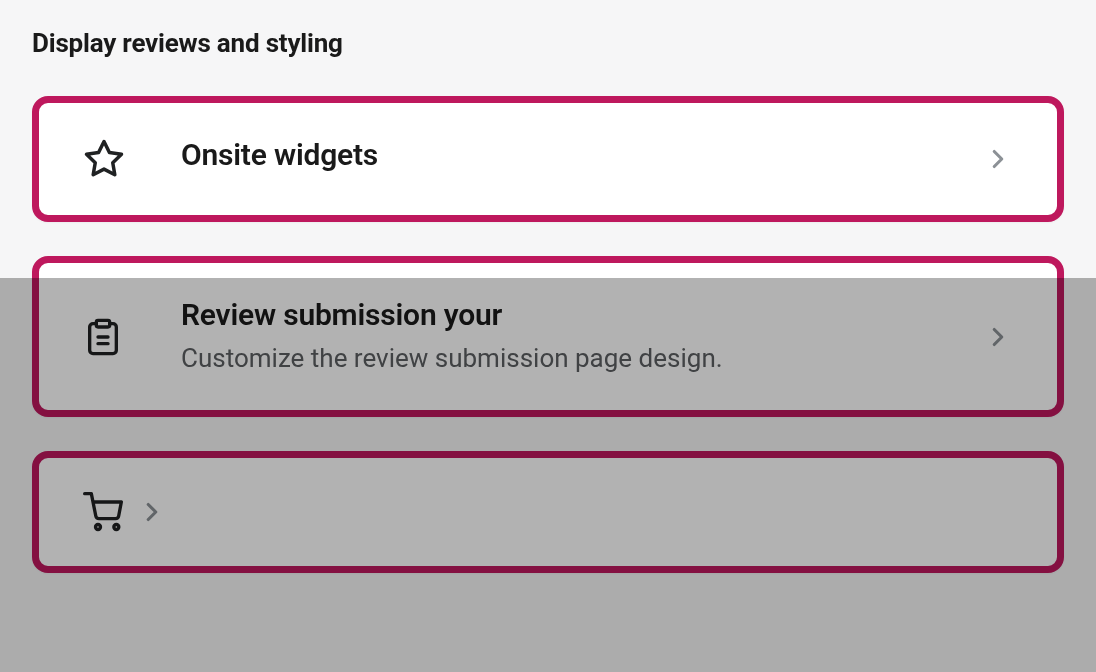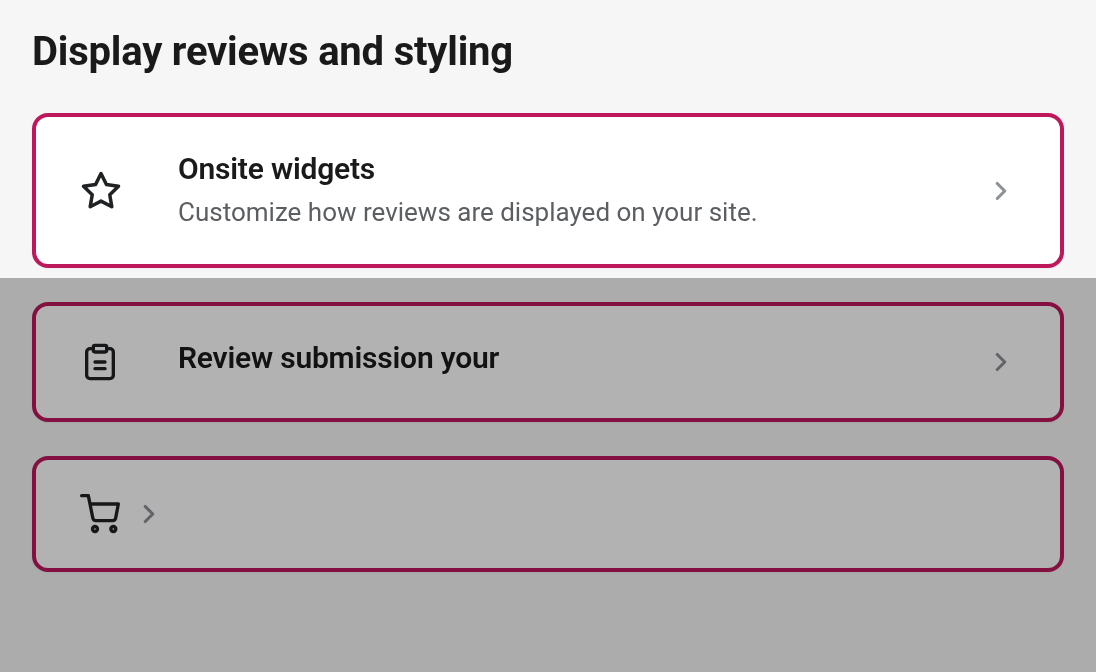--- a/index.html
+++ b/index.html
@@ -12,35 +12,35 @@
       background: #f6f6f7;
       width: 1096px;
       height: 672px;
       position: relative;
       overflow: hidden;
     }
     .page {
       padding: 0 32px;
     }
     .page-title {
-      font-size: 40px;
+      font-size: 26px;
       font-weight: 700;
       color: #1a1a1a;
       padding-top: 28px;
       padding-bottom: 38px;
       letter-spacing: -0.2px;
     }
     .cards {
       display: flex;
       flex-direction: column;
       gap: 34px;
     }
     .card {
       background: #ffffff;
-      border: 4px solid #be185d;
+      border: 7px solid #be185d;
       border-radius: 16px;
       display: flex;
       align-items: center;
       padding: 34px 44px 34px 44px;
       box-shadow: 0 1px 2px rgba(0,0,0,0.04);
       cursor: pointer;
       position: relative;
     }
     .card-icon {
       flex: 0 0 54px;
@@ -93,40 +93,40 @@
   <div class="cards">
 
     <div class="card">
       <div class="card-icon">
         <svg width="42" height="42" viewBox="0 0 24 24" fill="none" stroke="currentColor" stroke-width="2" stroke-linecap="round" stroke-linejoin="round">
           <polygon points="12 2 15.09 8.26 22 9.27 17 14.14 18.18 21.02 12 17.77 5.82 21.02 7 14.14 2 9.27 8.91 8.26 12 2"></polygon>
         </svg>
       </div>
       <div class="card-body">
         <div class="card-title">Onsite widgets</div>
-        <div class="card-desc">Customize how reviews are displayed on your site.</div>
       </div>
       <div class="card-chevron">
         <svg width="30" height="30" viewBox="0 0 24 24" fill="none" stroke="currentColor" stroke-width="2.5" stroke-linecap="round" stroke-linejoin="round">
           <polyline points="9 18 15 12 9 6"></polyline>
         </svg>
       </div>
     </div>
 
     <div class="card">
       <div class="card-icon">
         <svg width="40" height="40" viewBox="0 0 24 24" fill="none" stroke="currentColor" stroke-width="2" stroke-linecap="round" stroke-linejoin="round">
           <path d="M16 4h2a2 2 0 0 1 2 2v14a2 2 0 0 1-2 2H6a2 2 0 0 1-2-2V6a2 2 0 0 1 2-2h2"></path>
           <rect x="8" y="2" width="8" height="4" rx="1" ry="1"></rect>
           <line x1="9" y1="12" x2="15" y2="12"></line>
           <line x1="9" y1="16" x2="15" y2="16"></line>
         </svg>
       </div>
       <div class="card-body">
         <div class="card-title">Review submission your</div>
+        <div class="card-desc">Customize the review submission page design.</div>
       </div>
       <div class="card-chevron">
         <svg width="30" height="30" viewBox="0 0 24 24" fill="none" stroke="currentColor" stroke-width="2.5" stroke-linecap="round" stroke-linejoin="round">
           <polyline points="9 18 15 12 9 6"></polyline>
         </svg>
       </div>
     </div>
 
     <div class="card">
       <div class="card-icon">

